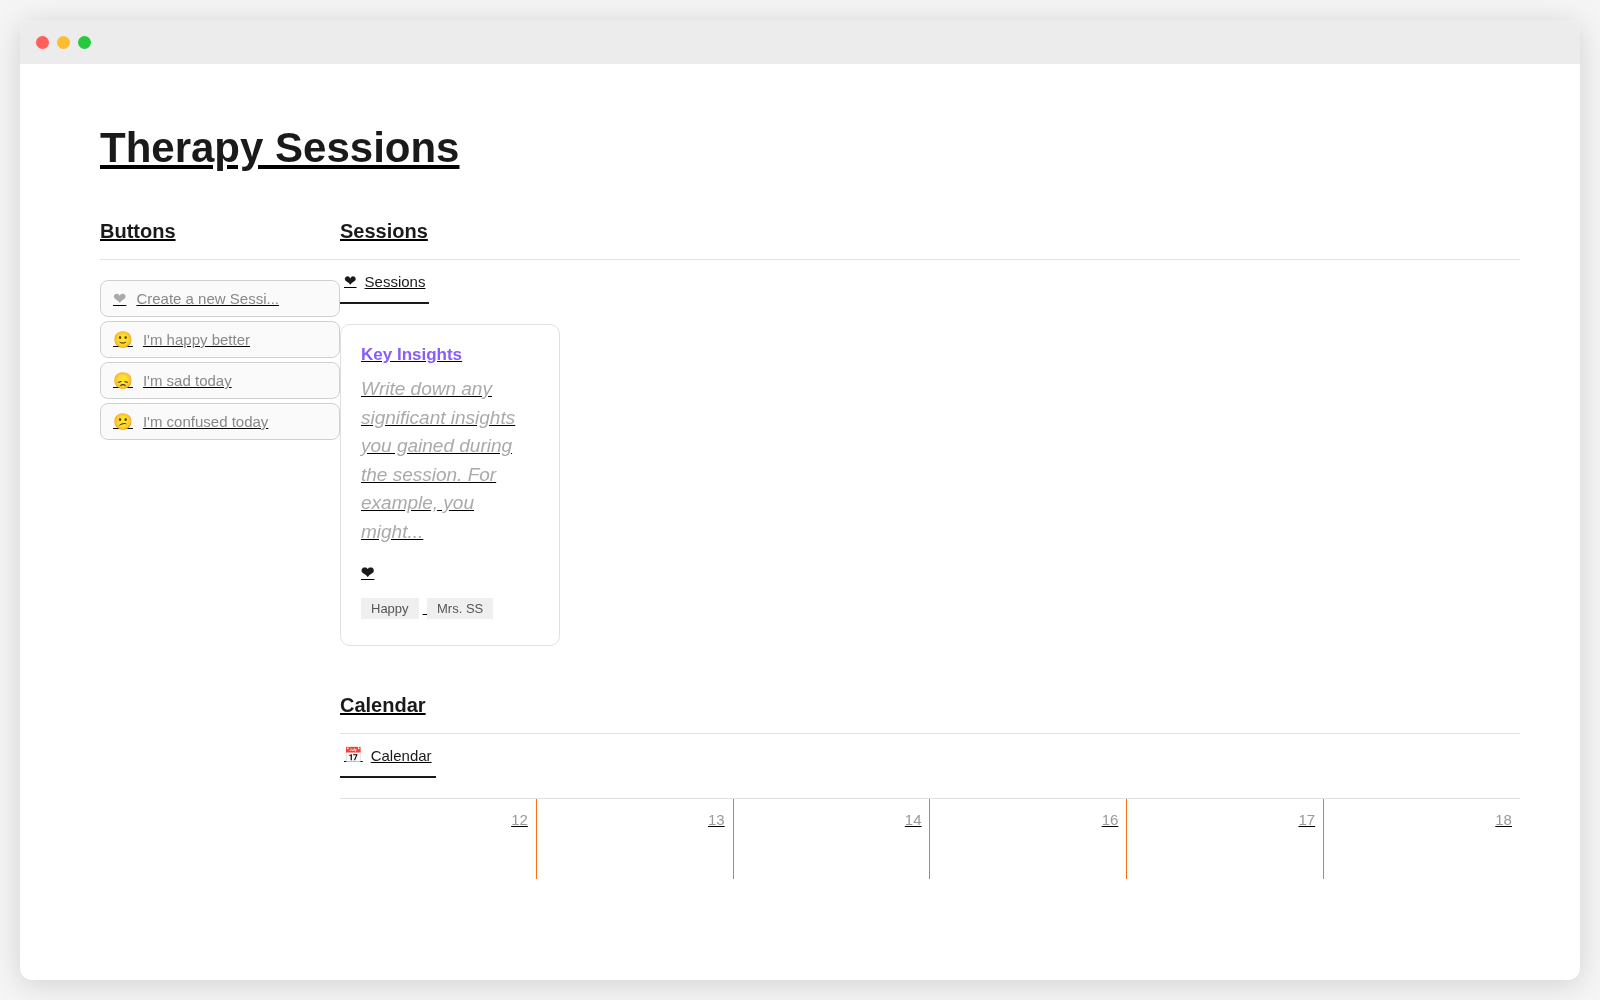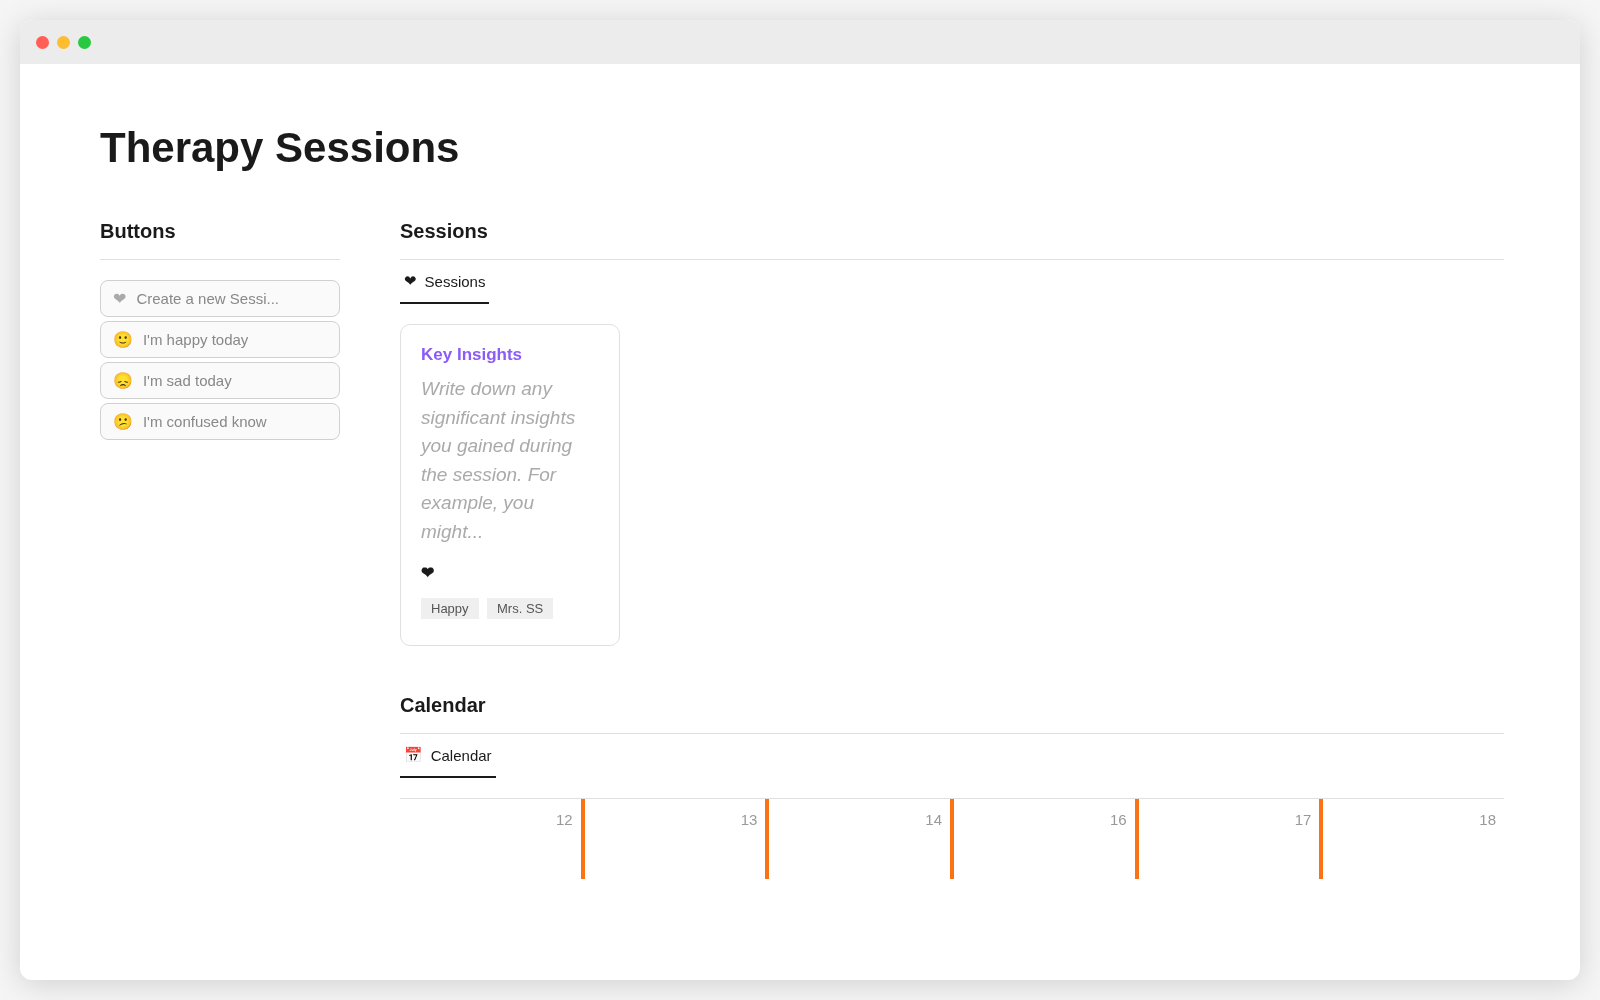--- a/index.html
+++ b/index.html
@@ -34,33 +34,33 @@
     .traffic-light {
       width: 13px;
       height: 13px;
       border-radius: 50%;
     }
     .tl-close { background: #ff5f57; }
     .tl-minimize { background: #febc2e; }
     .tl-maximize { background: #28c840; }
 
     .content {
-      padding: 60px 76px 40px 80px;
+      padding: 60px 60px 40px 80px;
+      text-decoration: underline;
     }
 
     .page-title {
       font-size: 42px;
       font-weight: 700;
       color: #1a1a1a;
       margin-bottom: 48px;
     }
 
     .main-layout {
       display: flex;
-      gap: 60px;
       align-items: flex-start;
     }
 
     
     .left-col {
       width: 240px;
       flex-shrink: 0;
     }
 
     .section-heading {
@@ -213,21 +213,21 @@
     }
 
     .calendar-grid {
       display: flex;
       border-top: 1px solid #e0e0e0;
       margin-top: 0;
     }
 
     .cal-col {
       flex: 1;
-      border-right: 4px solid #f97316;
+      border-right: 1px solid #f97316;
       min-height: 80px;
       padding: 12px 8px;
     }
 
     .cal-col:last-child {
       border-right: none;
     }
 
     .cal-day-num {
       font-size: 15px;
@@ -260,31 +260,31 @@
         <hr class="divider">
         <div class="button-list">
 
           <button class="session-btn">
             <span class="btn-icon">❤</span>
             <span>Create a new Sessi...</span>
           </button>
 
           <button class="session-btn">
             <span class="btn-icon">🙂</span>
-            <span>I'm happy today</span>
+            <span>I'm happy better</span>
           </button>
 
           <button class="session-btn">
             <span class="btn-icon">😞</span>
             <span>I'm sad today</span>
           </button>
 
           <button class="session-btn">
             <span class="btn-icon">😕</span>
-            <span>I'm confused know</span>
+            <span>I'm confused today</span>
           </button>
 
         </div>
       </div>
 
       <div class="right-col">
 
         <div class="sessions-section">
           <div class="section-heading">Sessions</div>
           <hr class="right-divider">

